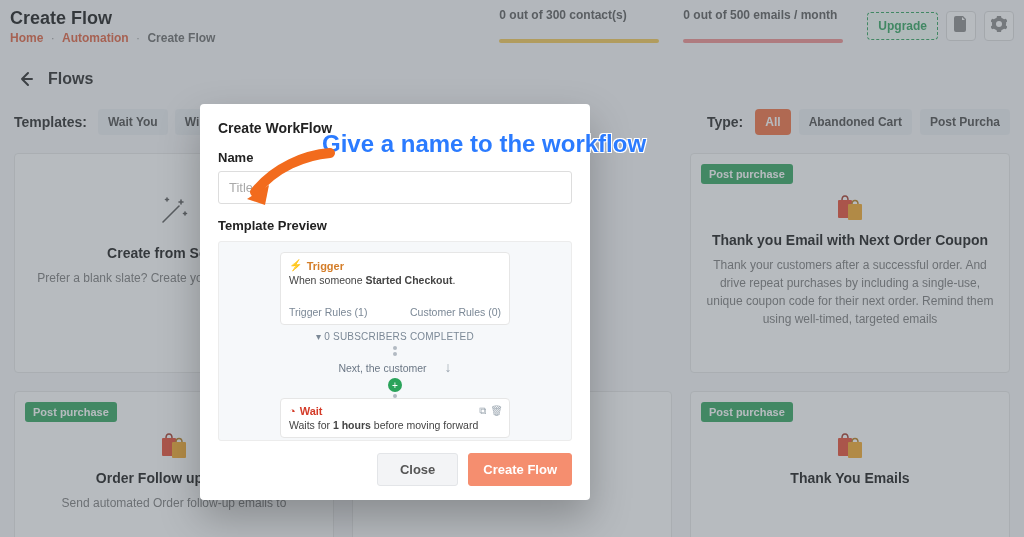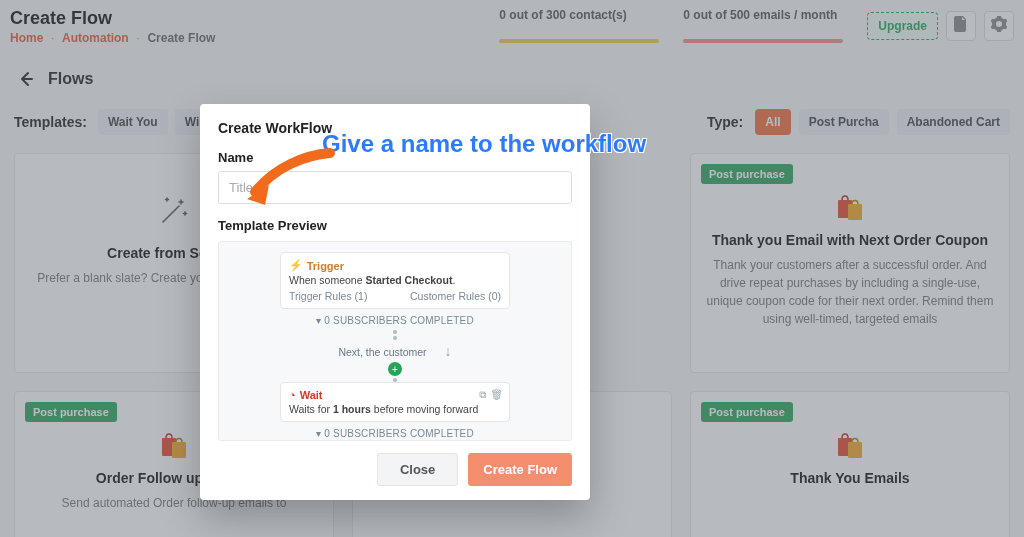--- a/index.html
+++ b/index.html
@@ -139,22 +139,22 @@
 
   <div class="filter-row">
     <div class="filter-left">
       <span class="fl-label">Templates:</span>
       <span class="chip">Wait You</span>
       <span class="chip">Winback</span>
     </div>
     <div class="filter-right">
       <span class="fl-label">Type:</span>
       <span class="chip chip-all">All</span>
+      <span class="chip">Abandoned Cart</span>
       <span class="chip">Post Purcha</span>
-      <span class="chip">Abandoned Cart</span>
     </div>
   </div>
 
   <div class="cards">
 
     <div class="card">
       <div class="card-icon">
         <svg width="34" height="34" viewBox="0 0 34 34">
             <g stroke="#555" stroke-width="1.6" fill="none" stroke-linecap="round">
               <path d="M6 28 22 12"></path>
@@ -224,21 +224,21 @@
 
     <div class="preview">
       <div class="pv-card">
         <div class="pv-trigger">
             <span>⚡</span>
             <span>Trigger</span>
           </div>
         <div class="pv-row" style="margin-top:2px">
             <span><span>When someone </span><b>Started Checkout</b><span>.</span></span>
           </div>
-        <div class="pv-row" style="margin-top:4px">
+        <div class="pv-row" style="margin-top:20px">
           <span class="pv-muted">Trigger Rules (1)</span>
           <span class="pv-muted">Customer Rules (0)</span>
         </div>
       </div>
       <div class="pv-sub">▾ 0 SUBSCRIBERS COMPLETED</div>
       <div class="pv-dots">
           <div class="pv-dot"></div>
           <div class="pv-dot"></div>
         </div>
       <div style="display:flex;align-items:center;justify-content:center;gap:18px;">

